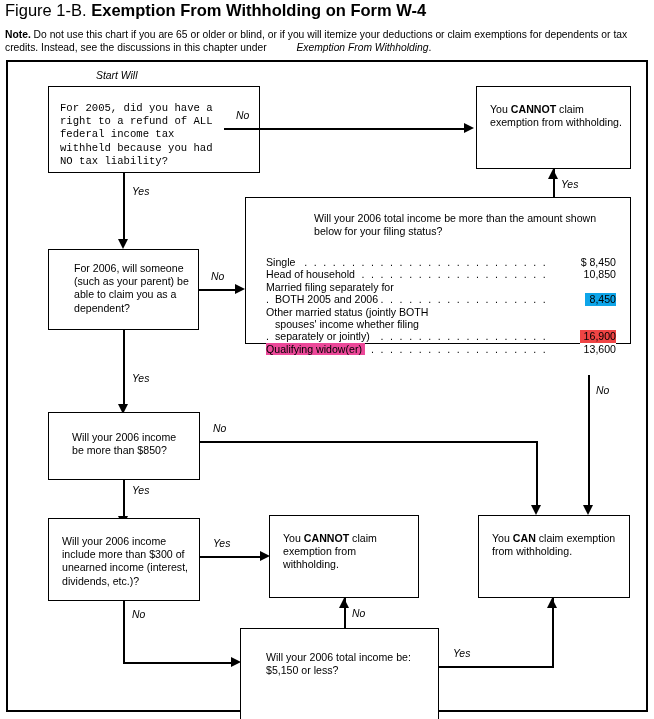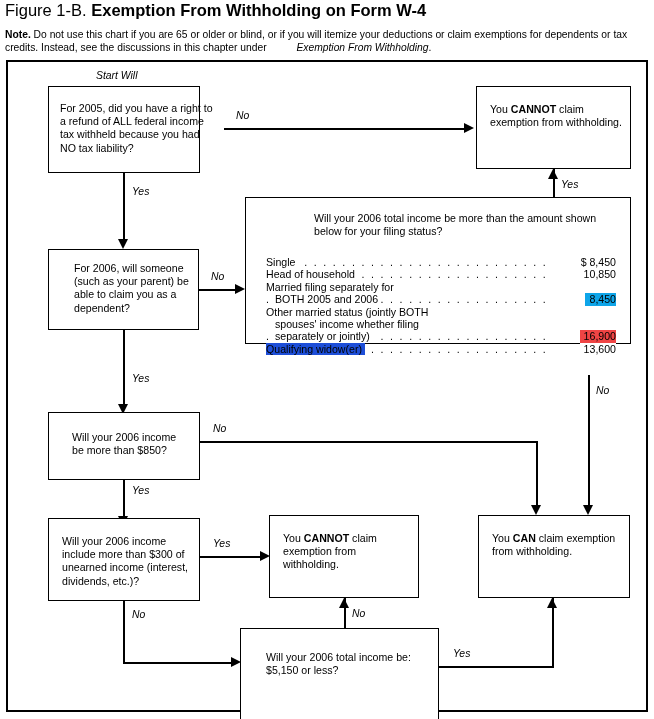--- a/index.html
+++ b/index.html
@@ -86,21 +86,21 @@
   </div>
 
   <div class="fig-note">
     <b>Note.</b><span> Do not use this chart if you are 65 or older or blind, or if you will itemize your deductions or claim exemptions for dependents or tax credits. Instead, see the discussions in this chapter under </span><i>Exemption From Withholding</i><span>.</span>
   </div>
 
   <div class="frame"></div>
 
   <div class="start-label" style="left:96px;top:70px;">Start Will</div>
 
-  <div class="box" style="left:48px;top:86px;width:152px;height:87px;">
+  <div class="box" style="left:48px;top:86px;width:212px;height:87px;font-family:Liberation Mono, monospace;">
     <div class="txt" style="left:11px;top:15px;width:156px;">For 2005, did you have a right to a refund of ALL federal income tax withheld because you had NO tax liability?</div>
   </div>
 
   <div class="h-line" style="left:224px;top:128px;width:240px;"></div>
   <div class="arrow arrow-r" style="left:464px;top:123px;"></div>
   <div class="elabel" style="left:235px;top:110px;">No</div>
 
   <div class="v-line" style="left:123px;top:173px;height:68px;"></div>
   <div class="arrow arrow-d" style="left:118px;top:239px;"></div>
   <div class="elabel" style="left:131px;top:186px;">Yes</div>
@@ -158,21 +158,21 @@
           <div class="tdots">
             <span>............................................</span>
           </div>
           <div class="tname ind" style="background: rgb(255, 255, 255); padding-right: 3px;">separately or jointly)</div>
           <div class="tamt" style="background: #ef4444; padding-left: 4px; text-align: center;">16,900</div>
         </div>
         <div class="trow">
           <div class="tdots">
             <span>............................................</span>
           </div>
-          <div class="tname" style="background: #1d4ed8; padding-right: 3px;">Qualifying widow(er)</div>
+          <div class="tname" style="background: #ec4899; padding-right: 3px;">Qualifying widow(er)</div>
           <div class="tamt" style="background: rgb(255, 255, 255); padding-left: 4px;">13,600</div>
         </div>
       </div>
   </div>
 
   <div class="v-line" style="left:553px;top:169px;height:28px;"></div>
   <div class="arrow arrow-u" style="left:548px;top:169px;"></div>
   <div class="elabel" style="left:560px;top:179px;">Yes</div>
 
   <div class="v-line" style="left:588px;top:375px;height:132px;"></div>

